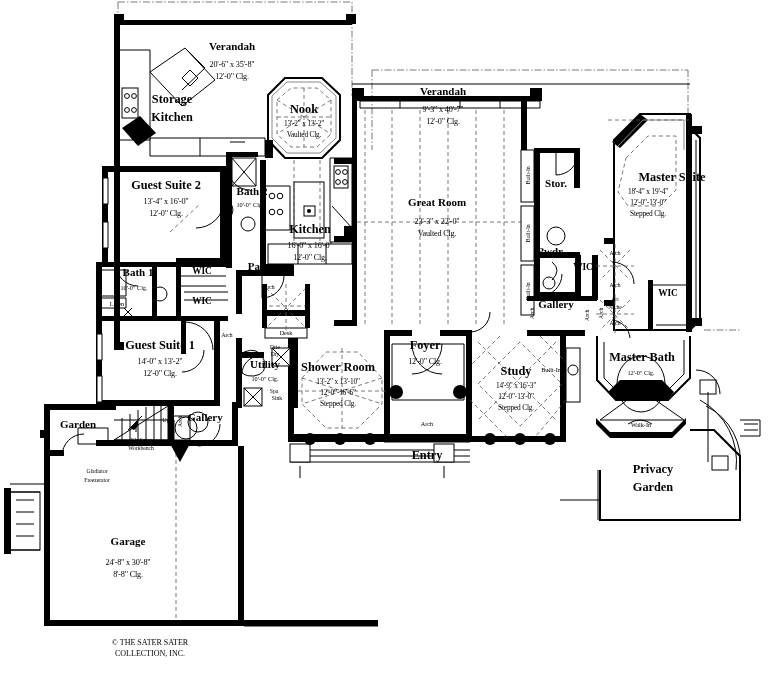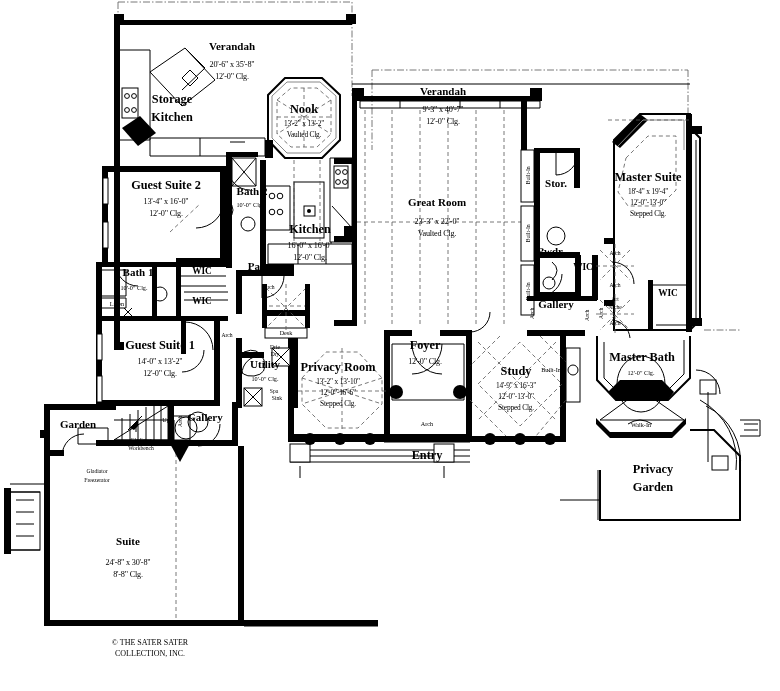--- a/index.html
+++ b/index.html
@@ -377,25 +377,25 @@
   <div class="lbl dim" style="left:160px;top:369px;">12'-0" Clg.</div>
 
   <div class="lbl name n13" style="left:205px;top:411px;">Gallery</div>
 
   <div class="lbl name n13" style="left:78px;top:418px;">Garden</div>
   <div class="lbl n6" style="left:141px;top:437px;">Gladiator</div>
   <div class="lbl n6" style="left:141px;top:445px;">Workbench</div>
   <div class="lbl n6" style="left:97px;top:468px;">Gladiator</div>
   <div class="lbl n6" style="left:97px;top:477px;">Freezerator</div>
 
-  <div class="lbl name n17" style="left:128px;top:535px;">Suite</div>
+  <div class="lbl name n17" style="left:128px;top:535px;">Garage</div>
   <div class="lbl dim" style="left:128px;top:558px;">24'-8" x 30'-8"</div>
   <div class="lbl dim" style="left:128px;top:570px;">8'-8" Clg.</div>
 
-  <div class="lbl name n15" style="left:338px;top:360px;">Privacy Room</div>
+  <div class="lbl name n15" style="left:338px;top:360px;">Shower Room</div>
   <div class="lbl dim9" style="left:338px;top:378px;">13'-2" x 13'-10"</div>
   <div class="lbl dim9" style="left:338px;top:389px;">12'-0"-16'-6"</div>
   <div class="lbl dim9" style="left:338px;top:400px;">Stepped Clg.</div>
 
   <div class="lbl name n15" style="left:425px;top:338px;">Foyer</div>
   <div class="lbl dim" style="left:425px;top:357px;">12'-0" Clg.</div>
   <div class="lbl n7" style="left:427px;top:420px;">Arch</div>
 
   <div class="lbl name n15" style="left:427px;top:448px;">Entry</div>
 
@@ -408,21 +408,21 @@
   <div class="lbl name n13" style="left:556px;top:177px;">Stor.</div>
 
   <div class="lbl name n13" style="left:551px;top:245px;">Pwdr.</div>
 
   <div class="lbl name n13" style="left:556px;top:298px;">Gallery</div>
   <div class="lbl name n11" style="left:583px;top:262px;">WIC</div>
   <div class="lbl name n11" style="left:668px;top:288px;">WIC</div>
   <div class="lbl n6" style="left:615px;top:296px;">Art</div>
   <div class="lbl n6" style="left:615px;top:304px;">Niche</div>
 
-  <div class="lbl name n15" style="left:648px;top:170px;">Master Suite</div>
+  <div class="lbl name n15" style="left:672px;top:170px;">Master Suite</div>
   <div class="lbl dim9" style="left:648px;top:188px;">18'-4" x 19'-4"</div>
   <div class="lbl dim9" style="left:648px;top:199px;">12'-0"-13'-0"</div>
   <div class="lbl dim9" style="left:648px;top:210px;">Stepped Clg.</div>
 
   <div class="lbl name n15" style="left:642px;top:350px;">Master Bath</div>
   <div class="lbl n7" style="left:641px;top:369px;">12'-0" Clg.</div>
   <div class="lbl n7" style="left:641px;top:379px;">Whirlpool</div>
   <div class="lbl n7" style="left:641px;top:389px;">Tub</div>
   <div class="lbl n7" style="left:641px;top:421px;">Walk-In</div>
   <div class="lbl n7" style="left:641px;top:431px;">Shower</div>

